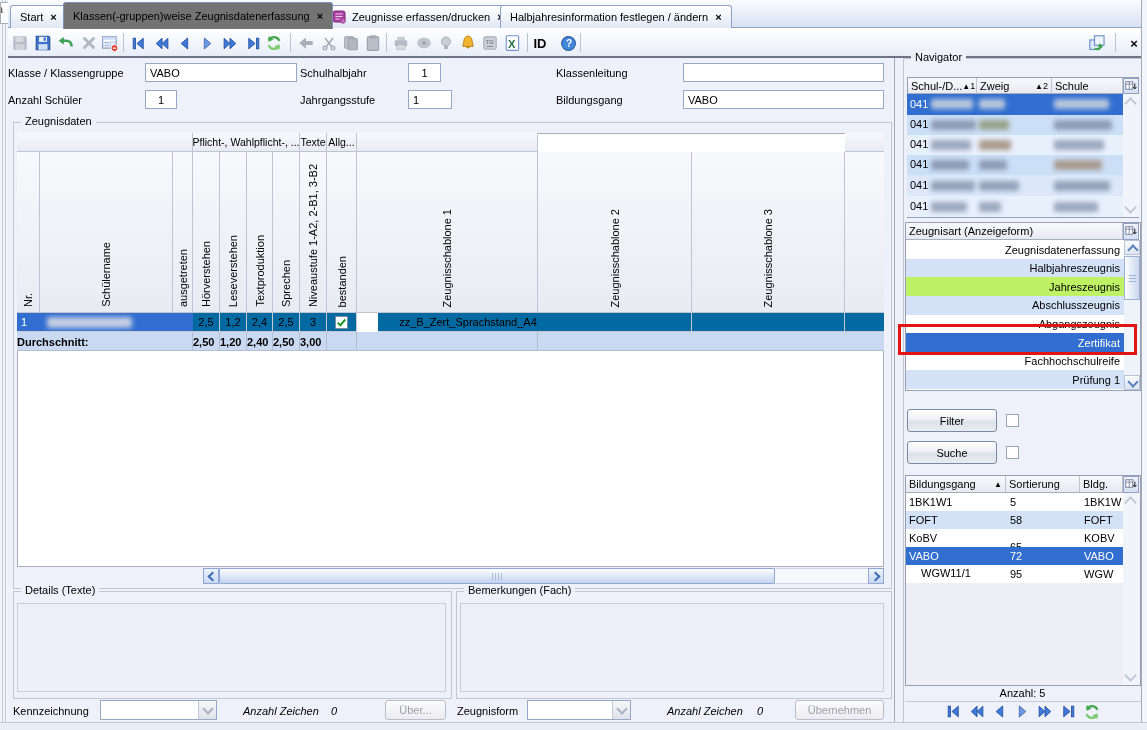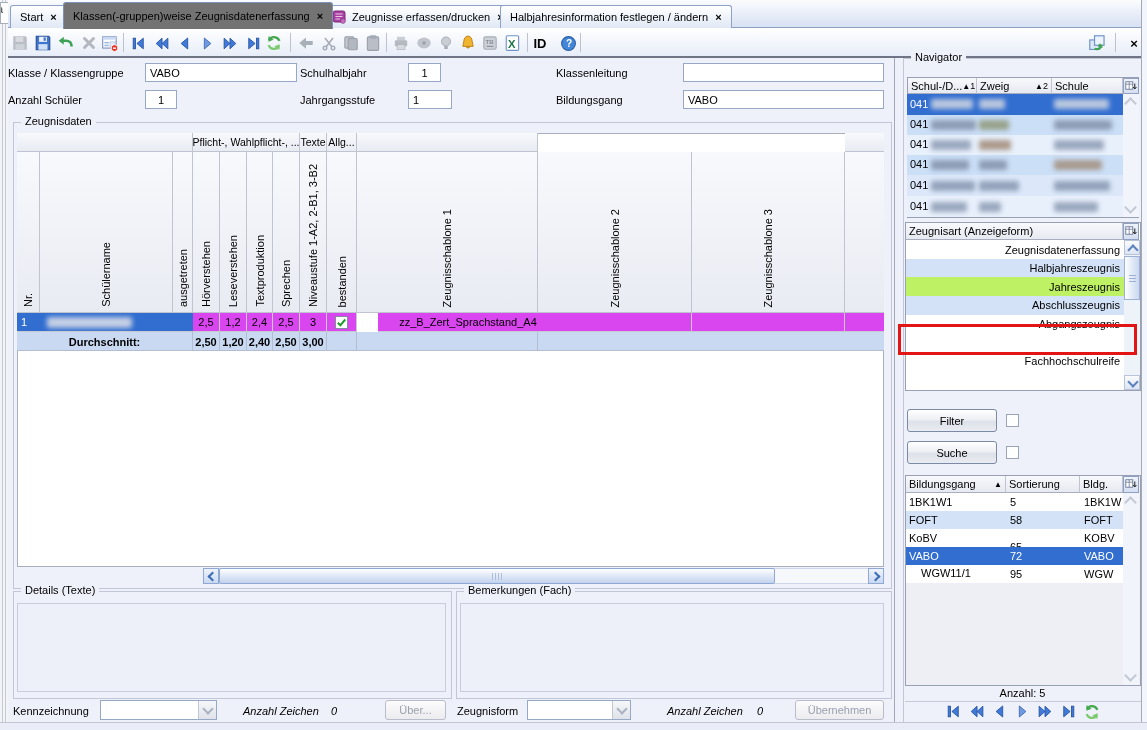--- a/index.html
+++ b/index.html
@@ -12,22 +12,22 @@
 .inp.ctr{justify-content:center;padding:0}
 .rlbl{position:absolute;text-align:left;white-space:nowrap}
 .tab{position:absolute;display:flex;align-items:center;padding:0 9px;background:linear-gradient(#ffffff,#e0e8f5);border:1px solid #8ea2c6;border-bottom:none;border-radius:3px 3px 0 0;white-space:nowrap;box-sizing:border-box}
 .tab.active{background:#737373;z-index:3}
 .tabx{font-weight:700;margin-left:7px}
 .ticn{position:absolute;top:33px;width:20px;height:20px;display:flex;align-items:center;justify-content:center}
 .tsep{position:absolute;top:33px;width:1px;height:19px;background:#bcc2cf}
 .hcell{position:absolute;background:linear-gradient(#f8f9fc,#e9ebf3);border-right:1px solid #c0c3d0;border-bottom:1px solid #c0c3d0;box-sizing:border-box;display:flex;align-items:center;justify-content:center}
 .vcell{display:flex;align-items:flex-end;justify-content:center}
 .vcell span{writing-mode:vertical-rl;transform:rotate(180deg);margin-bottom:5px;white-space:nowrap}
-.dcell{position:absolute;top:313px;height:19px;background:#d946ef;border-right:1px solid #c6c9d4;border-bottom:1px solid #c6c9d4;box-sizing:border-box;display:flex;align-items:center;justify-content:center}
-.acell{position:absolute;top:332px;height:19px;border-right:1px solid #b4bccf;box-sizing:border-box;display:flex;align-items:center;justify-content:center;font-weight:700}
+.dcell{position:absolute;top:313px;height:19px;background:#0369a1;border-right:1px solid #c6c9d4;border-bottom:1px solid #c6c9d4;box-sizing:border-box;display:flex;align-items:center;justify-content:center}
+.acell{position:absolute;top:332px;height:19px;border-right:1px solid #b4bccf;box-sizing:border-box;display:flex;align-items:center;justify-content:flex-start;font-weight:700}
 .blur{filter:blur(2.5px);border-radius:2px;position:absolute}
 .btn{position:absolute;border:1px solid #7b8aa5;border-radius:3px;background:linear-gradient(#ffffff,#eef0f4 45%,#dde1e9 55%,#e9ecf1);display:flex;align-items:center;justify-content:center;box-sizing:border-box}
 .btn.dis{border-color:#b9bdc9;color:#9aa0ac;background:linear-gradient(#fcfcfd,#ececf0)}
 .cb{position:absolute;width:13px;height:13px;background:#fff;border:1px solid #9aa4b6;box-sizing:border-box}
 .combo{position:absolute;height:20px;background:#fff;border:1px solid #96a8c5;box-sizing:border-box}
 .combo .cbtn{position:absolute;right:0;top:0;bottom:0;width:17px;background:linear-gradient(#f6f7f9,#dfe2ea);border-left:1px solid #c0c6d2;display:flex;align-items:center;justify-content:center}
 .chev{width:6px;height:6px;border-right:2px solid #aab3c3;border-bottom:2px solid #aab3c3;transform:rotate(45deg);margin-top:-3px}
 .nhdr{position:absolute;background:linear-gradient(#f8f9fc,#e7e9f1);border-right:1px solid #c0c3d0;border-bottom:1px solid #a9aebe;box-sizing:border-box;display:flex;align-items:center;padding:0 3px;white-space:nowrap}
 .pinbtn{position:absolute;width:17px;background:linear-gradient(#eef2fa,#d5dff1);border:1px solid #8fa0c2;box-sizing:border-box;display:flex;align-items:center;justify-content:center}
 .zitem{position:absolute;left:906px;width:218px;height:19px;display:flex;align-items:center;justify-content:flex-end;padding-right:4px;box-sizing:border-box}
@@ -519,22 +519,28 @@
     </div>
   <div class="zitem" style="top:277.2px;background:#bef264">
       <span>Jahreszeugnis</span>
     </div>
   <div class="zitem" style="top:314.4px;background:#fff">
       <span>Abgangszeugnis</span>
     </div>
   <div class="zitem" style="top:295.8px;background:#d3e2f7">
       <span>Abschlusszeugnis</span>
     </div>
+  <div class="zitem" style="top:333px;background:#316ed0;color:#fff">
+      <span>Zertifikat</span>
+    </div>
   <div class="zitem" style="top:351.6px;background:#fff">
       <span>Fachhochschulreife</span>
+    </div>
+  <div class="zitem" style="top:370.2px;background:#d3e2f7">
+      <span>Prüfung 1</span>
     </div>
   <div class="a" style="left:906px;top:388.8px;width:218px;height:1.5px;background:#fff"></div>
 
   <div class="a" style="left:1124px;top:240px;width:16px;height:150px;background:#eef2f9">
     <span class="a" style="left:0;top:0;width:16px;height:15px;background:linear-gradient(#fafbfd,#dde5f2);border:1px solid #b8c4da;box-sizing:border-box">
         <span style="position:absolute;left:4px;top:5px;width:6px;height:6px;border-left:2px solid #5d83bd;border-top:2px solid #5d83bd;transform:rotate(45deg)"></span>
       </span>
     <span class="a" style="left:0;top:16px;width:16px;height:44px;background:linear-gradient(90deg,#fdfeff,#c9d7ef);border:1px solid #9db1d4;box-sizing:border-box">
         <span style="position:absolute;left:4px;top:18px;width:7px;height:1px;background:#9db1d4"></span>
         <span style="position:absolute;left:4px;top:21px;width:7px;height:1px;background:#9db1d4"></span>

